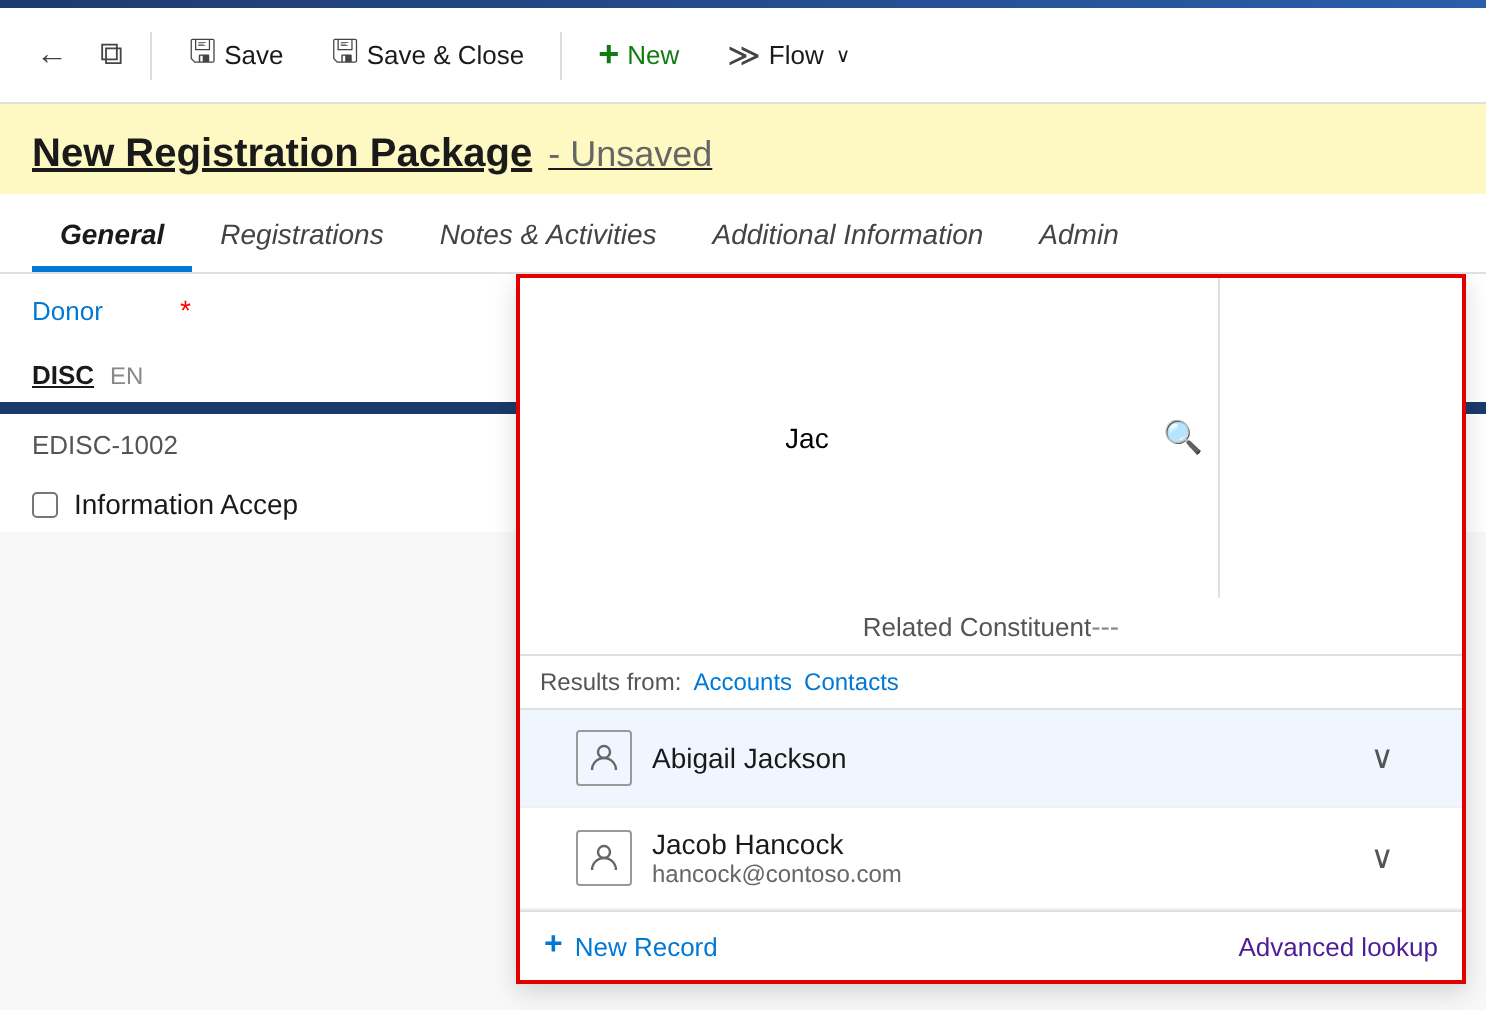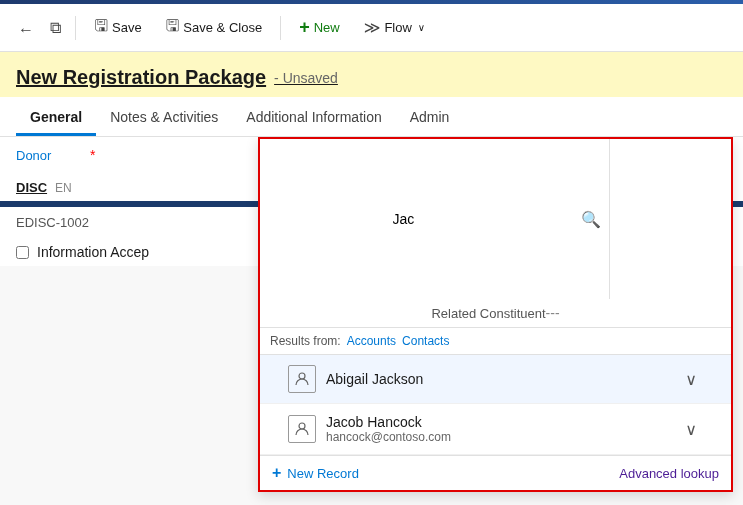--- a/index.html
+++ b/index.html
@@ -58,41 +58,42 @@
     }
     .page-title {
       font-size: 20px;
       font-weight: 600;
       color: #1a1a1a;
       display: flex;
       align-items: center;
       gap: 8px;
     }
     .unsaved-badge {
-      font-size: 14px;
+      font-size: 18px;
       font-weight: 400;
       color: #666;
     }
 
     
     .tab-bar {
       display: flex;
       align-items: flex-end;
       padding: 0 16px;
       border-bottom: 1px solid #e0e0e0;
       background: #fff;
       height: 40px;
     }
     .tab {
       padding: 8px 14px;
       cursor: pointer;
       font-size: 14px;
       color: #444;
       border-bottom: 3px solid transparent;
       white-space: nowrap;
+      font-style: italic;
     }
     .tab.active {
       color: #1a1a1a;
       font-weight: 600;
       border-bottom: 3px solid #0078d4;
     }
 
     
     .main-content {
       padding: 0;
@@ -311,20 +312,21 @@
 
   <div class="page-header">
     <div class="page-title">
       <span>New Registration Package</span>
       <span class="unsaved-badge">- Unsaved</span>
     </div>
   </div>
 
   <div class="tab-bar">
     <div class="tab active">General</div>
+    <div class="tab">Registrations</div>
     <div class="tab">Notes &amp; Activities</div>
     <div class="tab">Additional Information</div>
     <div class="tab">Admin</div>
   </div>
 
   <div class="main-content" style="position:relative;">
 
     <div style="background:#fff;">
 
       <div class="donor-row">

